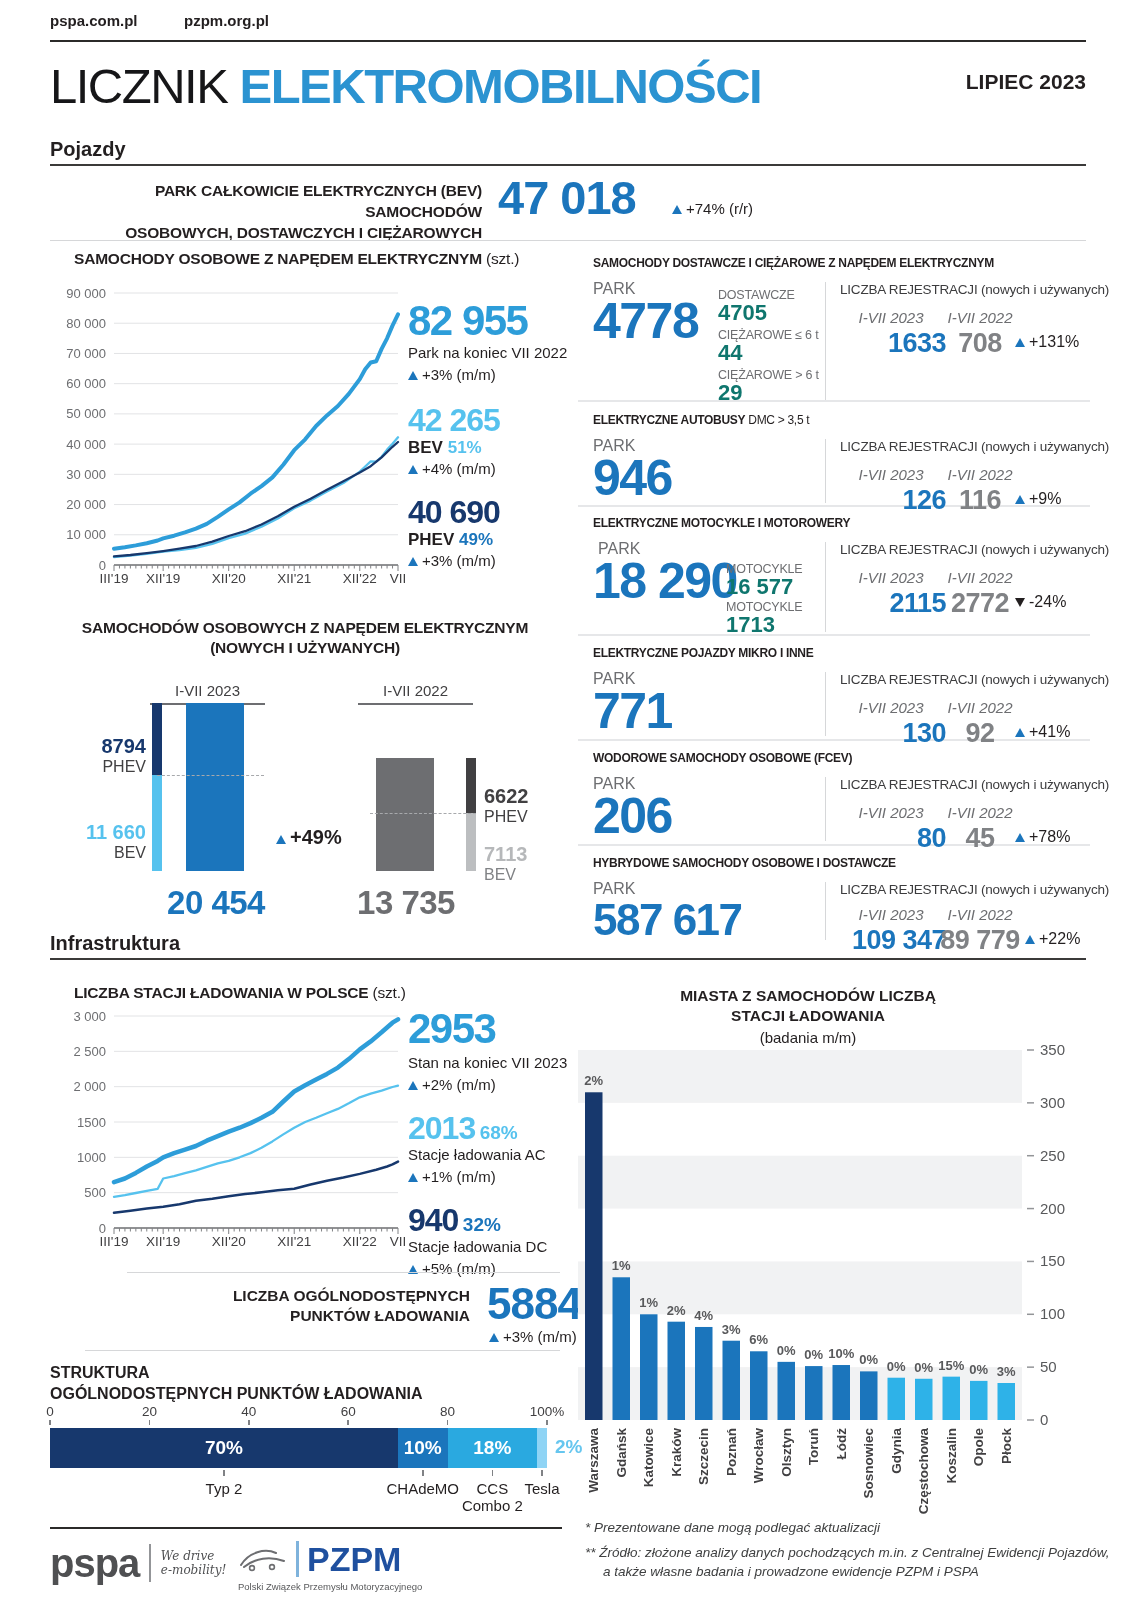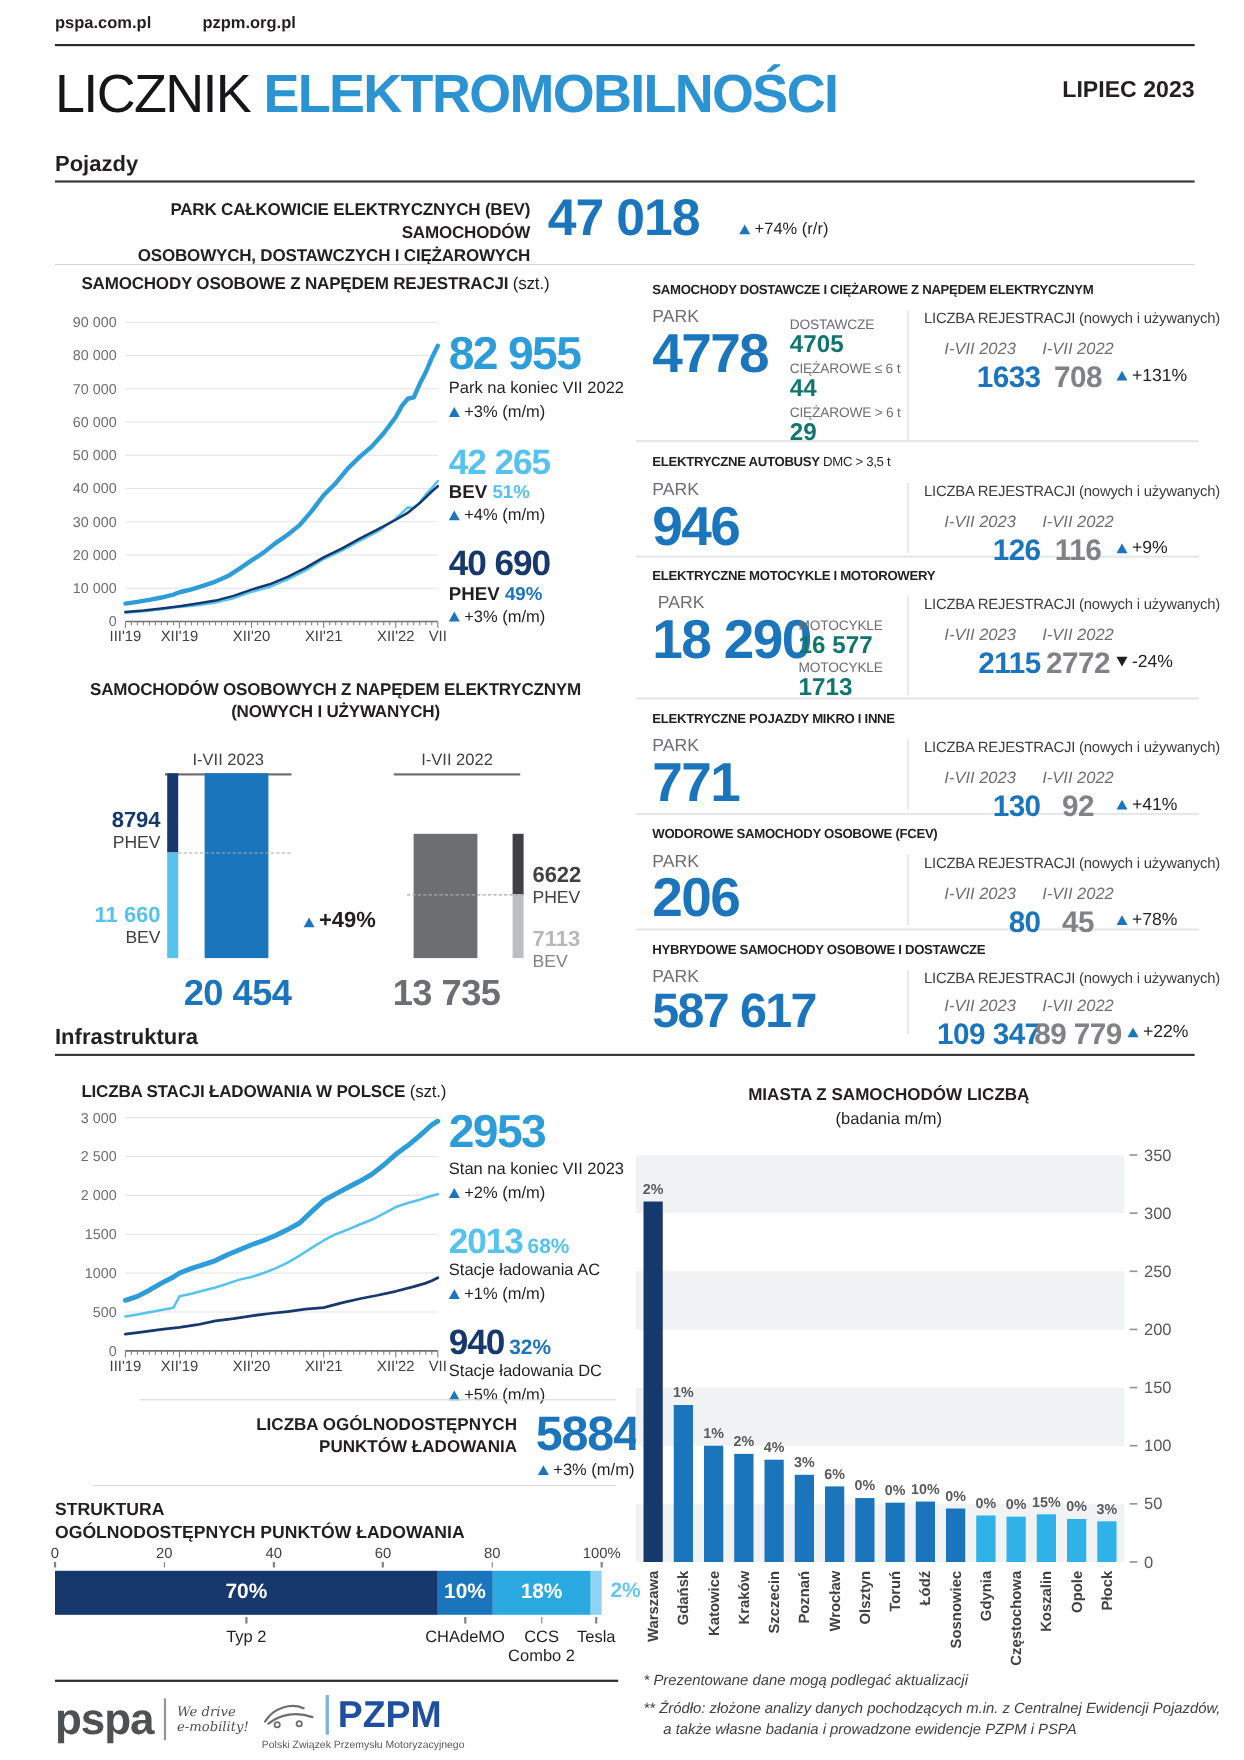--- a/index.html
+++ b/index.html
@@ -98,21 +98,21 @@
     <div>PARK CAŁKOWICIE ELEKTRYCZNYCH (BEV) SAMOCHODÓW</div>
     <div>OSOBOWYCH, DOSTAWCZYCH I CIĘŻAROWYCH</div>
   </div>
   <div class="abs hero-num" style="left:498px;top:170px">47 018</div>
   <div class="abs chg" style="left:672px;top:200px">
     <span class="tri-up"></span><span>+74% (r/r)</span>
   </div>
   <div class="abs rule-thin" style="left:50px;top:240px;width:1036px"></div>
 
   <div class="abs chart-title" style="left:74px;top:250px">
-    <span>SAMOCHODY OSOBOWE Z NAPĘDEM REJESTRACJI</span><span class="suf"> (szt.)</span>
+    <span>SAMOCHODY OSOBOWE Z NAPĘDEM ELEKTRYCZNYM</span><span class="suf"> (szt.)</span>
   </div>
   <svg id="svg-passenger" class="abs" style="left:50px;top:280px" width="358" height="308">
       <line x1="64" x2="348" y1="13" y2="13" stroke="#e2e3e5" stroke-width="1"></line>
       <text x="56" y="17.5" text-anchor="end" class="axl">90 000</text>
       <line x1="64" x2="348" y1="43.22222222222223" y2="43.22222222222223" stroke="#e2e3e5" stroke-width="1"></line>
       <text x="56" y="47.72222222222223" text-anchor="end" class="axl">80 000</text>
       <line x1="64" x2="348" y1="73.44444444444446" y2="73.44444444444446" stroke="#e2e3e5" stroke-width="1"></line>
       <text x="56" y="77.94444444444446" text-anchor="end" class="axl">70 000</text>
       <line x1="64" x2="348" y1="103.66666666666666" y2="103.66666666666666" stroke="#e2e3e5" stroke-width="1"></line>
       <text x="56" y="108.16666666666666" text-anchor="end" class="axl">60 000</text>
@@ -483,20 +483,21 @@
       <div style="position: absolute; left: 372px; top: 0px; width: 1.5px; height: 6px; background: rgb(128, 130, 133);"></div>
       <div class="st-below-lab" style="position: absolute; left: 317.75px; top: 10px; width: 110px;">CHAdeMO</div>
       <div style="position: absolute; left: 441.58px; top: 0px; width: 1.5px; height: 6px; background: rgb(128, 130, 133);"></div>
       <div class="st-below-lab" style="position: absolute; left: 407.33px; top: 10px; width: 70px;">CCS Combo 2</div>
       <div style="position: absolute; left: 491.28px; top: 0px; width: 1.5px; height: 6px; background: rgb(128, 130, 133);"></div>
       <div class="st-below-lab" style="position: absolute; left: 437.03px; top: 10px; width: 110px;">Tesla</div>
     </div>
 
   <div class="abs city-titles" style="left:578px;top:986px;width:460px">
     <div class="city-t">MIASTA Z SAMOCHODÓW LICZBĄ</div>
+    <div class="city-t">STACJI ŁADOWANIA</div>
     <div class="city-sub" style="margin-top:3px">(badania m/m)</div>
   </div>
   <div id="cities-chart" class="abs" style="left:578px;top:1040px;width:512px;height:500px"><svg width="512" height="500">
         <rect x="0" y="327.1428571428571" width="444" height="52.85714285714286" fill="#f1f2f3"></rect>
         <rect x="0" y="221.42857142857142" width="444" height="52.85714285714286" fill="#f1f2f3"></rect>
         <rect x="0" y="115.71428571428572" width="444" height="52.85714285714286" fill="#f1f2f3"></rect>
         <rect x="0" y="10" width="444" height="52.85714285714286" fill="#f1f2f3"></rect>
         <line x1="449" x2="456" y1="380" y2="380" stroke="#939598" stroke-width="1.5"></line>
         <text x="462" y="385" class="axr">0</text>
         <line x1="449" x2="456" y1="327.1428571428571" y2="327.1428571428571" stroke="#939598" stroke-width="1.5"></line>

